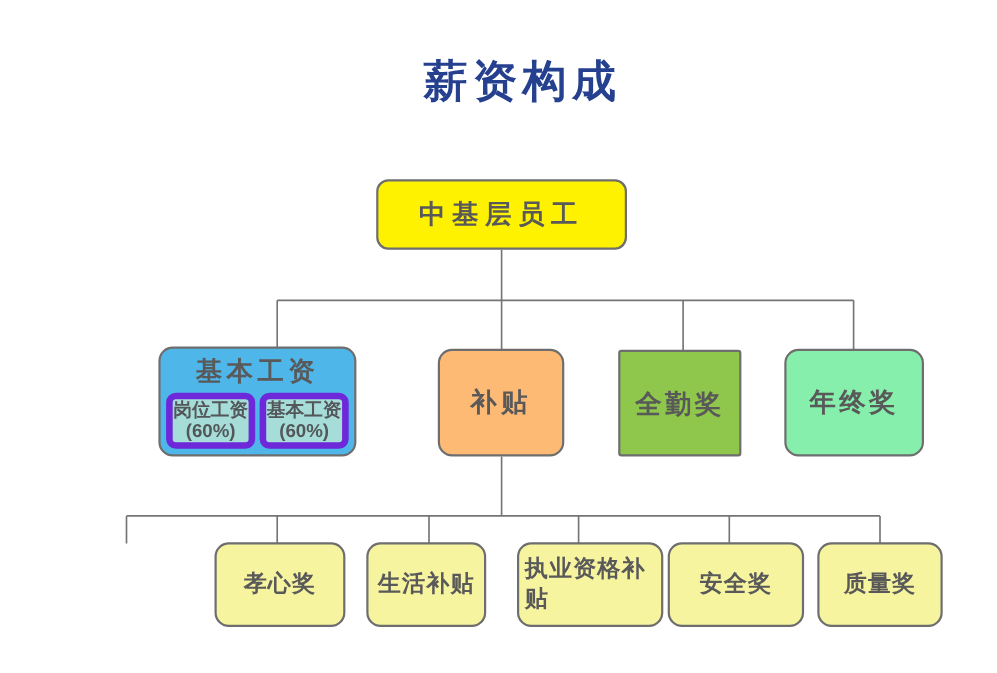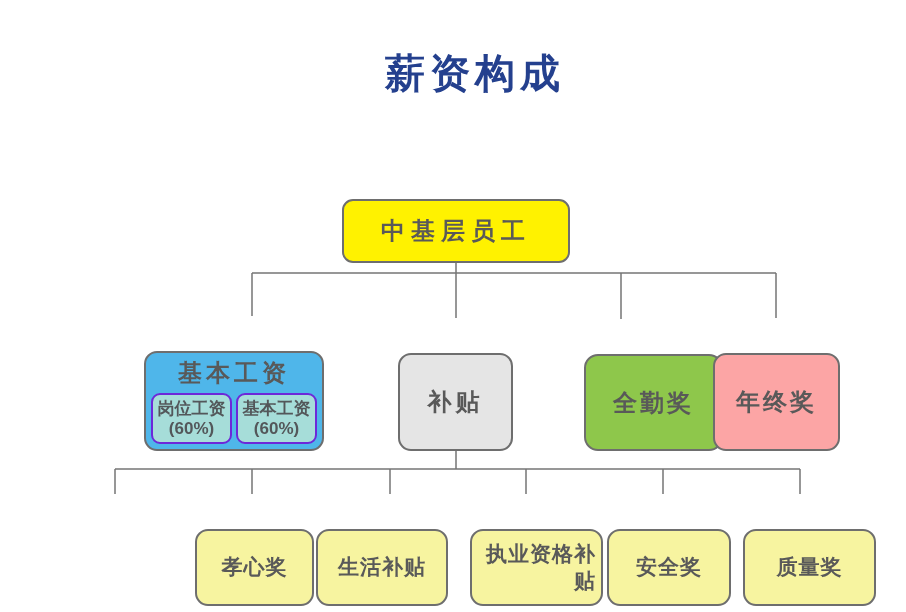--- a/index.html
+++ b/index.html
@@ -2,46 +2,46 @@
 <html><head>
 <meta charset="utf-8">
 <style>
   html,body{margin:0;padding:0;background:#ffffff;}
   body{font-family:"Liberation Sans","DejaVu Sans",sans-serif;}
   #canvas{position:relative;width:906px;height:612px;background:#ffffff;overflow:hidden;padding-left:44px;}
   .title{position:absolute;left:0;top:46px;width:100%;text-align:center;
          font-size:40px;font-weight:bold;letter-spacing:5px;color:#24408E;}
   svg.connectors{position:absolute;left:0;top:0;pointer-events:none;}
   .box{position:absolute;box-sizing:border-box;border:2px solid #6E6E6E;border-radius:11px;
-       display:flex;align-items:center;justify-content:center;text-align:right;
-       font-weight:bold;color:#595959;margin-top:36px;}
+       display:flex;align-items:center;justify-content:center;text-align:left;
+       font-weight:bold;color:#595959;}
   .root-box{left:342px;top:163px;width:228px;height:64px;background:#FFF200;
             font-size:24px;letter-spacing:6px;}
   .basic-box{left:144px;top:315px;width:180px;height:100px;background:#4FB6EA;
              border-radius:13px;flex-direction:column;justify-content:flex-start;}
   .basic-header{height:40px;display:flex;align-items:center;justify-content:center;
                 font-size:24px;letter-spacing:4px;}
   .basic-subrow{display:flex;gap:4px;padding:0 5px 5px;width:100%;box-sizing:border-box;flex:1;}
-  .sub-box{flex:1;box-sizing:border-box;background:#A6DDD9;border:2px solid #6d28d9;
+  .sub-box{flex:1;box-sizing:border-box;background:#A6DDD9;border:6px solid #6d28d9;
            border-radius:9px;display:flex;flex-direction:column;align-items:center;
            justify-content:center;font-size:17px;line-height:1.15;font-weight:bold;color:#53575A;}
-  .subsidy-box{left:398px;top:317px;width:115px;height:98px;background:#e5e5e5;
+  .subsidy-box{left:398px;top:317px;width:115px;height:98px;background:#fdba74;
                font-size:24px;letter-spacing:4px;border-radius:13px;}
-  .attendance-box{left:584px;top:318px;width:139px;height:97px;background:#8EC74B;
-                  font-size:24px;letter-spacing:3px;border-radius:14px;}
-  .yearend-box{left:713px;top:317px;width:127px;height:98px;background:#fca5a5;
+  .attendance-box{left:562px;top:318px;width:112px;height:97px;background:#8EC74B;
+                  font-size:24px;letter-spacing:3px;border-radius:3px;}
+  .yearend-box{left:713px;top:317px;width:127px;height:98px;background:#86efac;
                font-size:24px;letter-spacing:3px;border-radius:13px;}
   .leaf{top:493px;height:77px;background:#F7F4A0;font-size:21px;letter-spacing:1px;
         line-height:1.25;border-radius:13px;padding:2px 5px;}
   .leaf-0{left:58px;width:115px;}
   .leaf-1{left:195px;width:119px;}
-  .leaf-2{left:316px;width:132px;}
+  .leaf-2{left:333px;width:109px;}
   .leaf-3{left:470px;width:133px;}
   .leaf-4{left:607px;width:124px;}
-  .leaf-5{left:743px;width:133px;}
+  .leaf-5{left:743px;width:114px;}
 </style>
 </head>
 <body>
 
 <div id="canvas">
 
   <div class="title">薪资构成</div>
 
   <svg class="connectors" width="906" height="612">
     <g stroke="#757575" stroke-width="1.5" fill="none">

